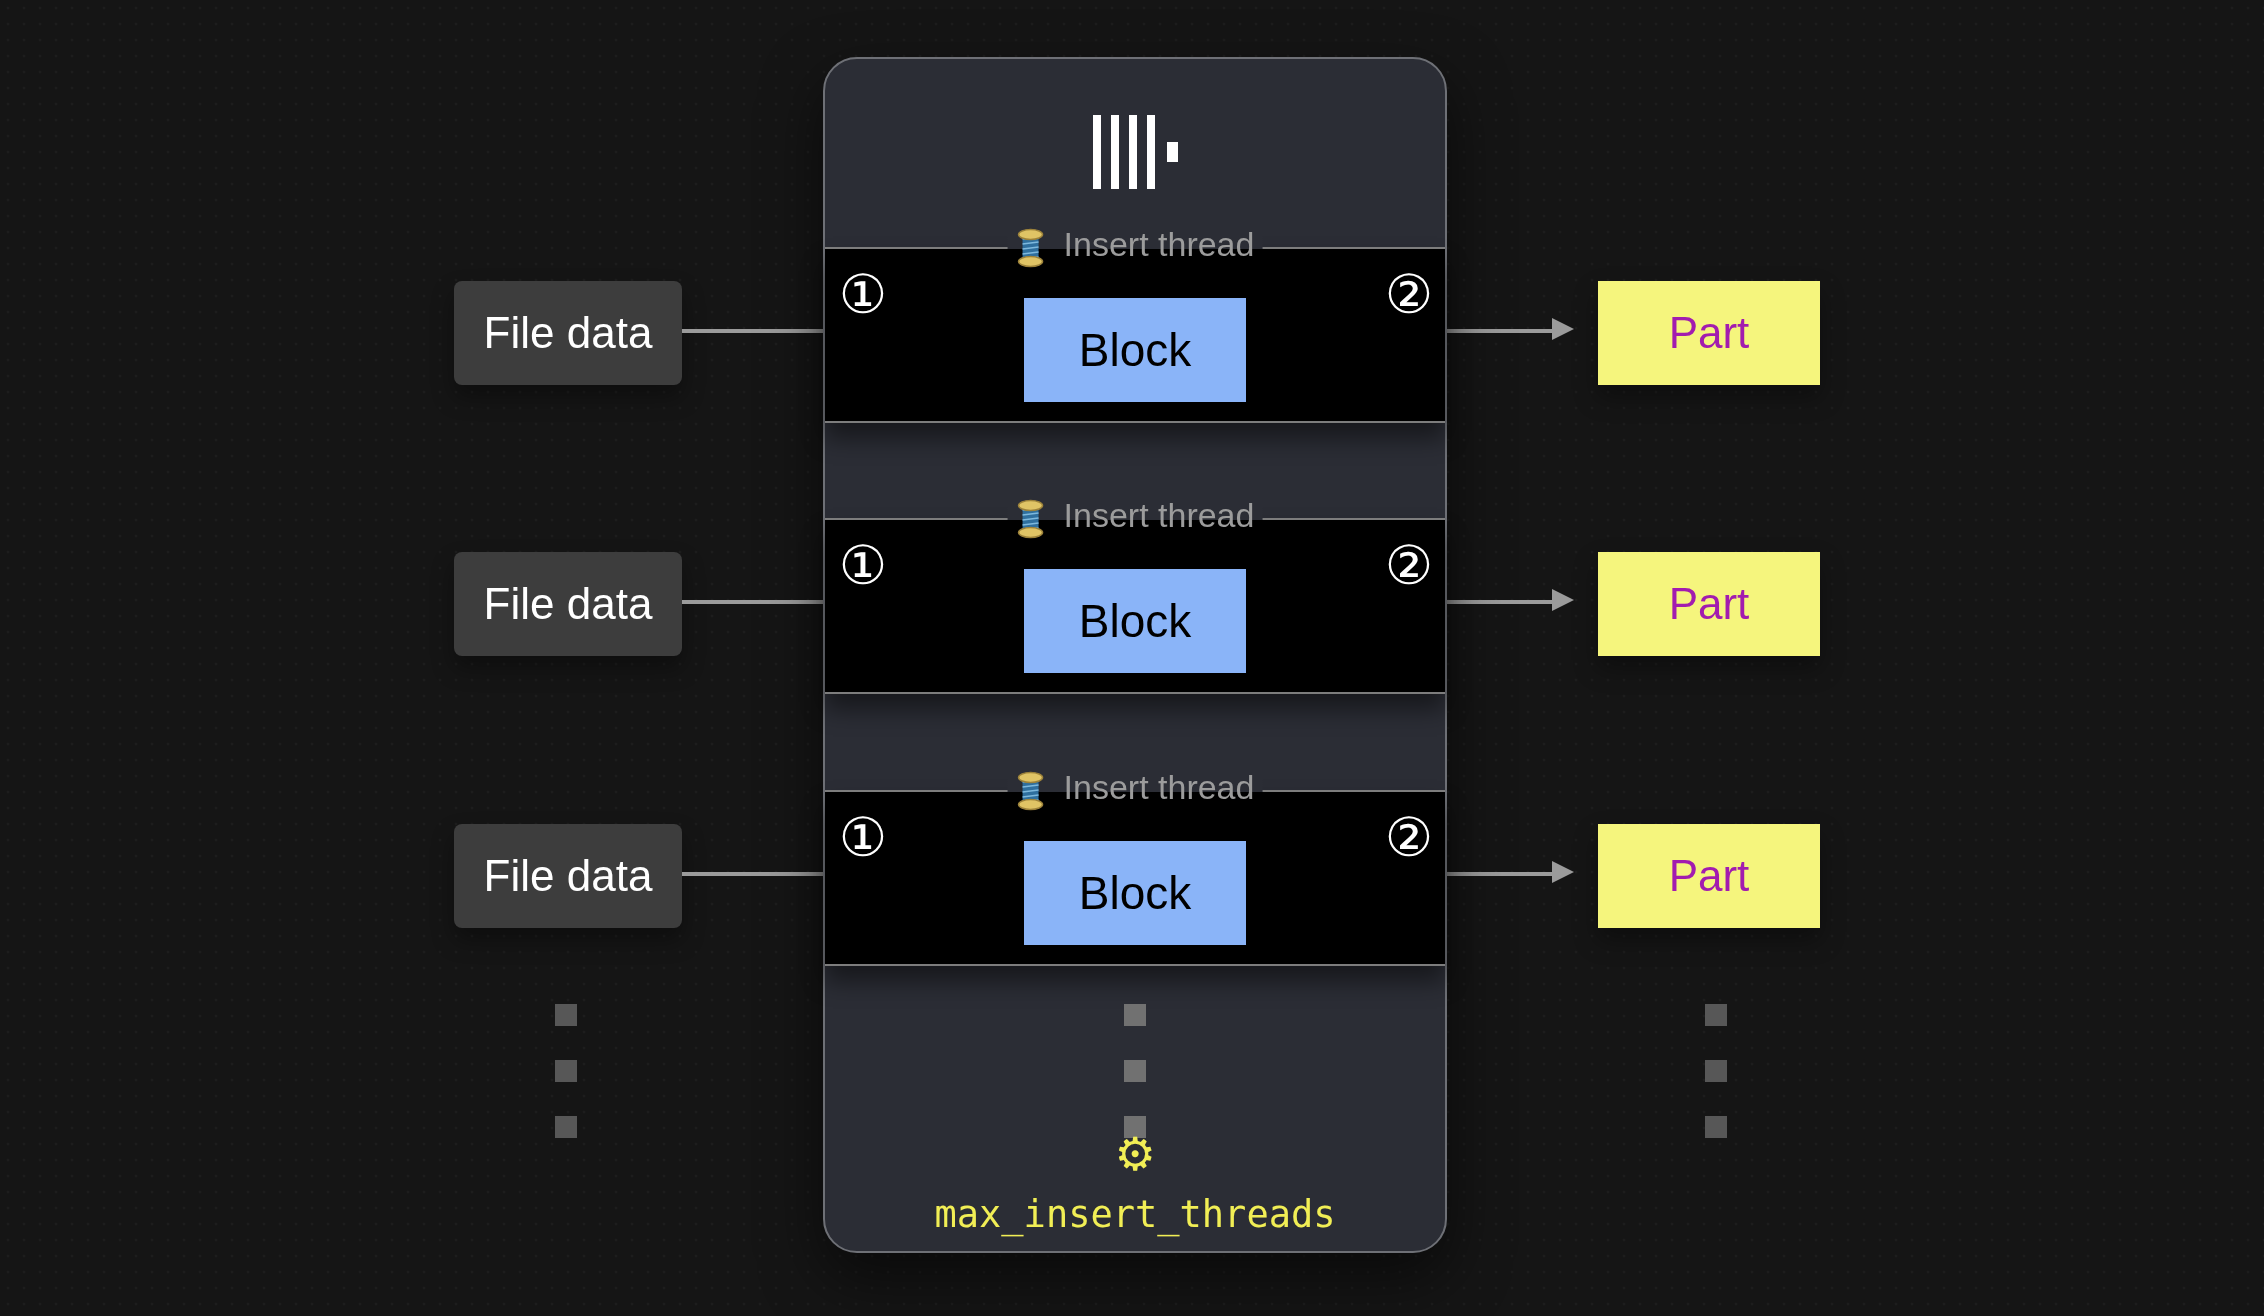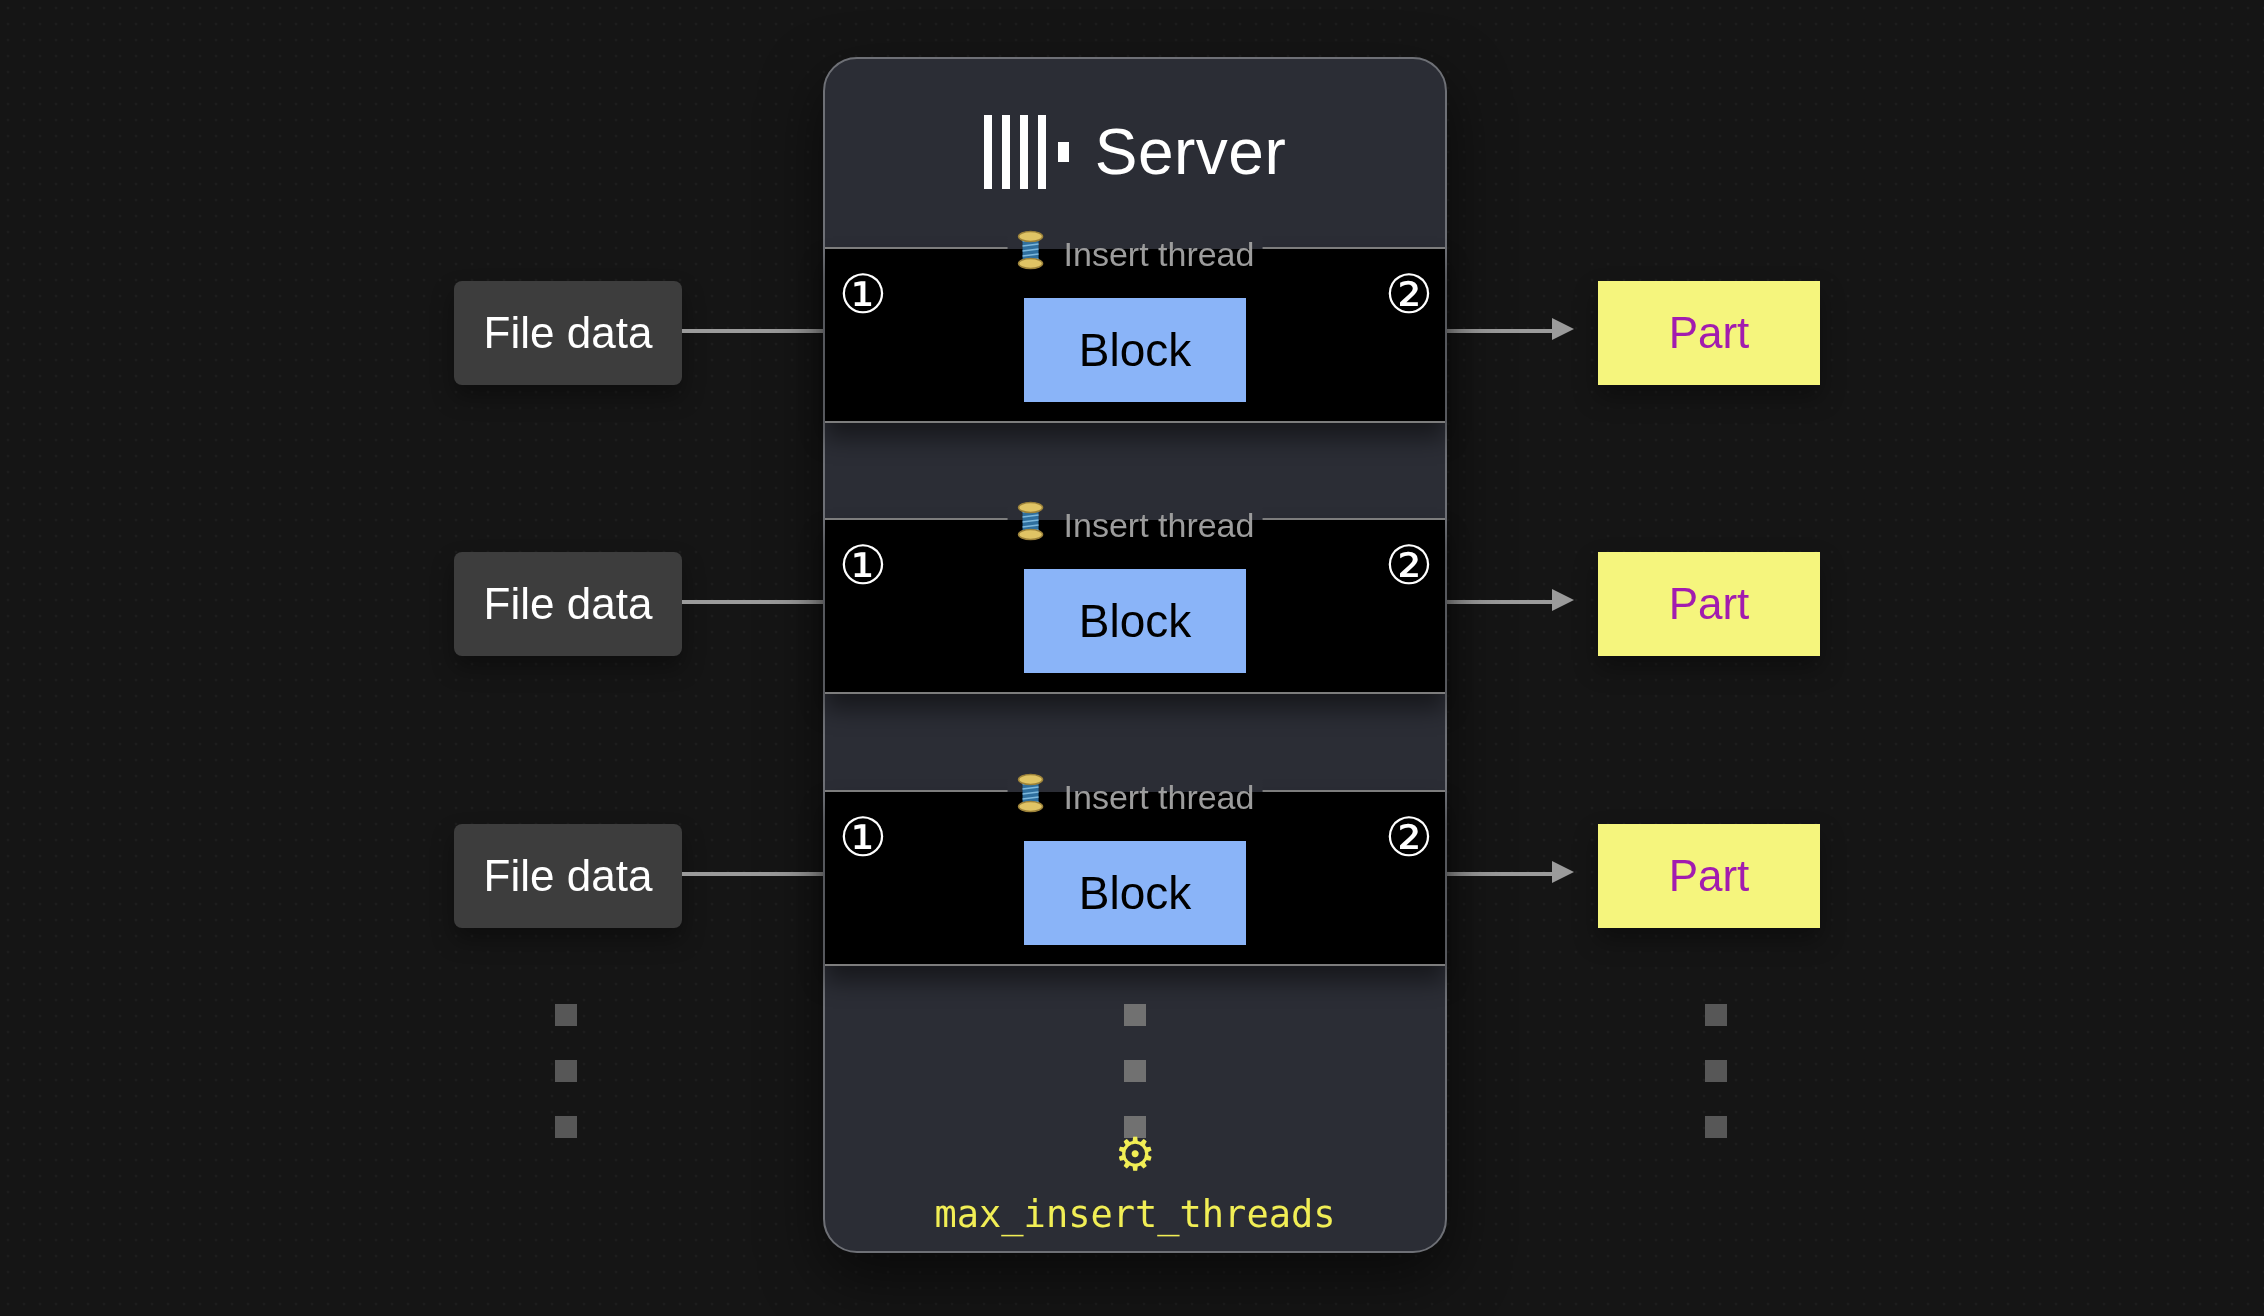--- a/index.html
+++ b/index.html
@@ -28,21 +28,21 @@
 
   
   .thread-row{
     position:absolute;left:0;right:0;height:172px;background:#000000;
     border-top:2px solid #7d7d7d;border-bottom:2px solid #7d7d7d;
     box-shadow:0 16px 22px rgba(0,0,0,0.45);
   }
   .tr1{top:188px;} .tr2{top:459px;} .tr3{top:731px;}
   .legend{
     position:absolute;top:-22px;left:50%;transform:translateX(-50%);
-    height:44px;display:flex;align-items:flex-end;gap:18px;padding:0 8px;
+    height:44px;display:flex;align-items:flex-start;gap:18px;padding:0 8px;
     background:linear-gradient(180deg,#2b2d35 0,#2b2d35 50%,#000000 50%,#000000 100%);
     white-space:nowrap;
   }
   .legend-text{color:#9c9c9c;font-size:34px;line-height:1;}
   .spool{width:30px;height:42px;display:block;}
   .circ{
     position:absolute;top:16px;width:60px;text-align:center;
     color:#ffffff;font-size:54px;line-height:1.1;
     font-family:"DejaVu Sans", sans-serif;
   }
@@ -128,21 +128,20 @@
 
   <div class="server">
     <div class="server-header">
       <span class="ch-logo">
         <i></i>
           <i></i>
           <i></i>
           <i></i>
           <span class="dot"></span>
       </span>
-      <span class="server-title">Server</span>
     </div>
 
     <section class="thread-row tr1">
       <div class="legend">
         <svg class="spool" viewBox="0 0 30 42">
           <rect x="7" y="8" width="16" height="26" fill="#2f6f9e"></rect>
           <path d="M7 12 L23 10 M7 17 L23 15 M7 22 L23 20 M7 27 L23 25 M7 32 L23 30" stroke="#7db8dd" stroke-width="1.6" fill="none"></path>
           <ellipse cx="15" cy="7.5" rx="12" ry="5" fill="#e0c465" stroke="#9c823a" stroke-width="1.5"></ellipse>
           <ellipse cx="15" cy="34.5" rx="12" ry="5" fill="#e0c465" stroke="#9c823a" stroke-width="1.5"></ellipse>
         </svg>

